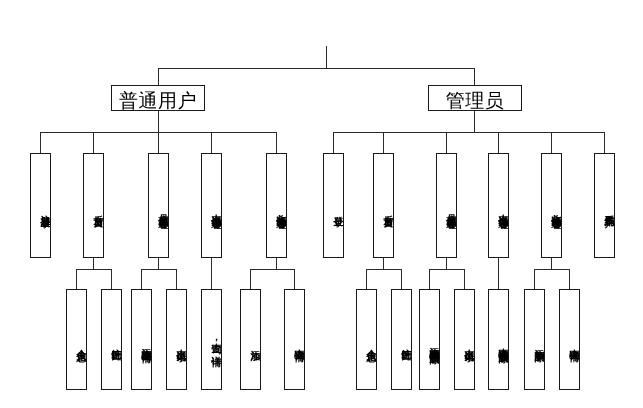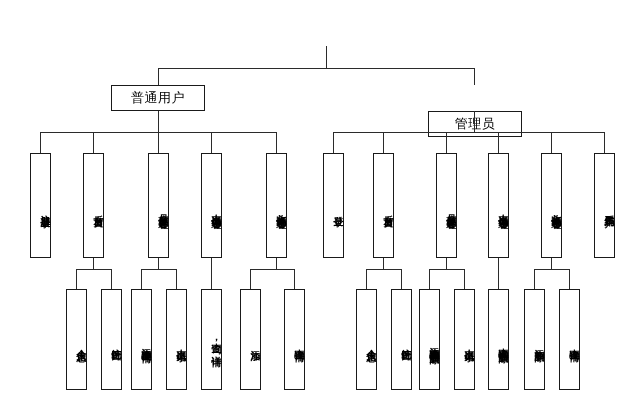--- a/index.html
+++ b/index.html
@@ -26,22 +26,23 @@
     justify-content: center;
     color: #000000;
     line-height: 1.02;
   }
   .node.root {
     font-weight: bold;
     font-size: 14px;
     letter-spacing: 1px;
   }
   .node.level2 {
-    font-size: 13px;
+    font-size: 19px;
     letter-spacing: 0.5px;
+    align-items: flex-end;
   }
   
   .node.vert {
     writing-mode: vertical-rl;
     text-orientation: upright;
     font-size: 10px;
     letter-spacing: 1px;
     padding-top: 6px;
     align-items: flex-start;
     justify-content: center;
@@ -66,21 +67,21 @@
 
   <div class="ln v" style="left:326px; top:46px; height:22px;"></div>
 
   <div class="ln h" style="left:158px; top:68px; width:316px;"></div>
   <div class="ln v" style="left:158px; top:68px; height:17px;"></div>
   <div class="ln v" style="left:474px; top:68px; height:17px;"></div>
 
   <div class="node level2" style="left:111px; top:85px; width:94px; height:26px;">
     <span>普通用户</span>
   </div>
-  <div class="node level2" style="left:428px; top:85px; width:94px; height:26px;margin-top:26px;">
+  <div class="node level2" style="left:428px; top:85px; width:94px; height:26px;">
     <span>管理员</span>
   </div>
 
   <div class="ln v" style="left:158px; top:111px; height:21px;"></div>
   <div class="ln v" style="left:474px; top:111px; height:21px;"></div>
 
   <div class="ln h" style="left:40px; top:132px; width:236px;"></div>
   <div class="ln v" style="left:40px; top:132px; height:21px;"></div>
   <div class="ln v" style="left:93px; top:132px; height:21px;"></div>
   <div class="ln v" style="left:158px; top:132px; height:21px;"></div>

